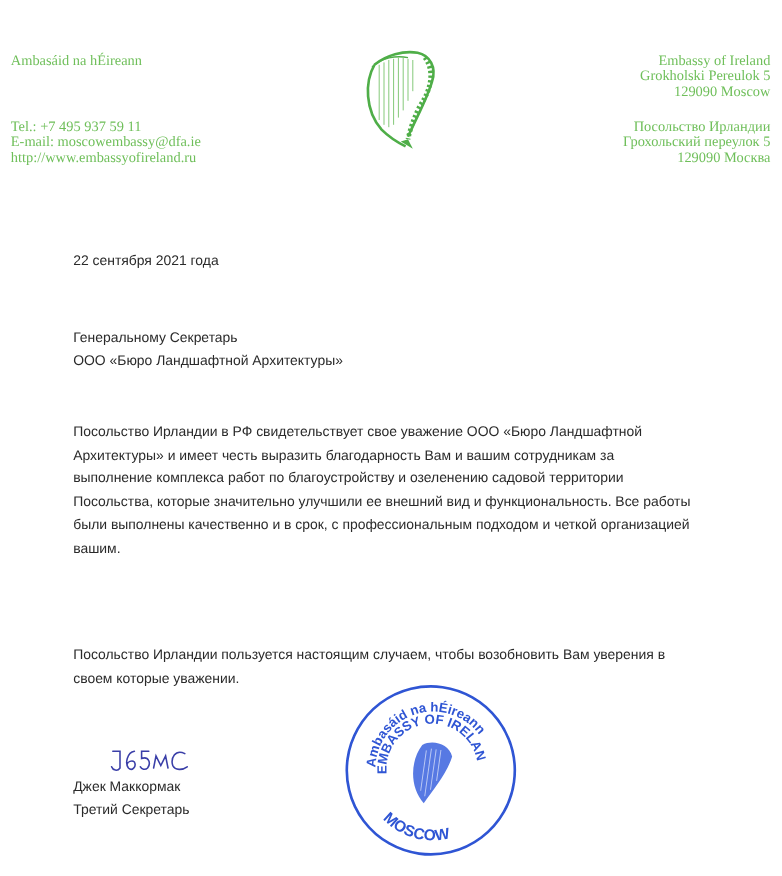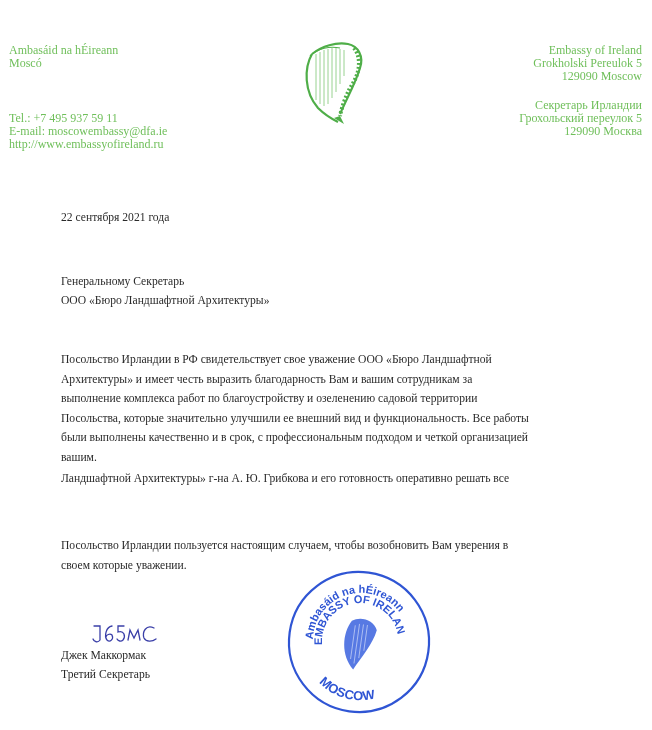--- a/index.html
+++ b/index.html
@@ -16,41 +16,40 @@
     .letterhead-right {
       position: absolute; right: 10px; top: 44px; text-align: right;
       font-family: "Liberation Serif", "DejaVu Serif", serif;
       font-size: 12px; line-height: 13px; color: #6fbf5a;
     }
     .letterhead-right .ru-block { margin-top: 16px; }
 
     .harp-logo { position: absolute; left: 300px; top: 34px; width: 68px; height: 92px; }
 
     .body-text {
-      font-family: Liberation Serif, serif;
+      font-family: Liberation Sans, sans-serif;
       font-size: 11.6px; color: #2a2a2a; line-height: 19.5px;
     }
     .date { position: absolute; left: 61px; top: 208px; }
     .recipient { position: absolute; left: 61px; top: 272px; line-height: 19px; }
     .para { position: absolute; left: 61px; width: 580px; }
     .para1 { top: 350px; }
     .para2 { top: 469px; }
     .para3 { top: 536px; }
 
     .signature { position: absolute; left: 90px; top: 622px; width: 70px; height: 24px; }
     .signer { position: absolute; left: 61px; top: 646px; line-height: 19px; }
 
     .stamp { position: absolute; left: 283px; top: 566px; width: 152px; height: 152px; }
   </style>
 </head>
 <body>
 
 <div class="letterhead-left">
   <div>Ambasáid na hÉireann</div>
-  <div>Moscó</div>
   <div class="contacts">
     <div>Tel.: +7 495 937 59 11</div>
     <div>E-mail: moscowembassy@dfa.ie</div>
     <div>http://www.embassyofireland.ru</div>
   </div>
 </div>
 
 <svg class="harp-logo" viewBox="0 0 68 92">
   <g fill="none" stroke="#4fae48" stroke-width="2.2">
     <path d="M12 20 C 4 34, 4 58, 18 74 C 26 82, 34 86, 38 88"></path>
@@ -69,21 +68,21 @@
     <line x1="44" y1="16" x2="44" y2="42"></line>
   </g>
   <path d="M34 84 L 44 90 L 40 82 Z" fill="#4fae48"></path>
 </svg>
 
 <div class="letterhead-right">
   <div>Embassy of Ireland</div>
   <div>Grokholski Pereulok 5</div>
   <div>129090 Moscow</div>
   <div class="ru-block">
-    <div>Секретарь Ирландии</div>
+    <div>Посольство Ирландии</div>
     <div>Грохольский переулок 5</div>
     <div>129090 Москва</div>
   </div>
 </div>
 
 <div class="body-text date">22 сентября 2021 года</div>
 
 <div class="body-text recipient">
   <div>Генеральному Секретарь</div>
   <div>ООО «Бюро Ландшафтной Архитектуры»</div>
@@ -92,21 +91,20 @@
 <div class="body-text para para1">
   <div>Посольство Ирландии в РФ свидетельствует свое уважение ООО «Бюро Ландшафтной</div>
   <div>Архитектуры» и имеет честь выразить благодарность Вам и вашим сотрудникам за</div>
   <div>выполнение комплекса работ по благоустройству и озеленению садовой территории</div>
   <div>Посольства, которые значительно улучшили ее внешний вид и функциональность. Все работы</div>
   <div>были выполнены качественно и в срок, с профессиональным подходом и четкой организацией</div>
   <div>вашим.</div>
 </div>
 
 <div class="body-text para para2">
-  <div>Ландшафтной Архитектуры» г-на А. Ю. Грибкова и его готовность оперативно решать все</div>
 </div>
 
 <div class="body-text para para3">
   <div>Посольство Ирландии пользуется настоящим случаем, чтобы возобновить Вам уверения в</div>
   <div>своем которые уважении.</div>
 </div>
 
 <svg class="signature" viewBox="0 0 70 24">
   <g fill="none" stroke="#3a3fa8" stroke-width="1.3" stroke-linecap="round">
     <path d="M4 4 L10 4 L10 18 C 8 21, 4 20, 3 17"></path>

